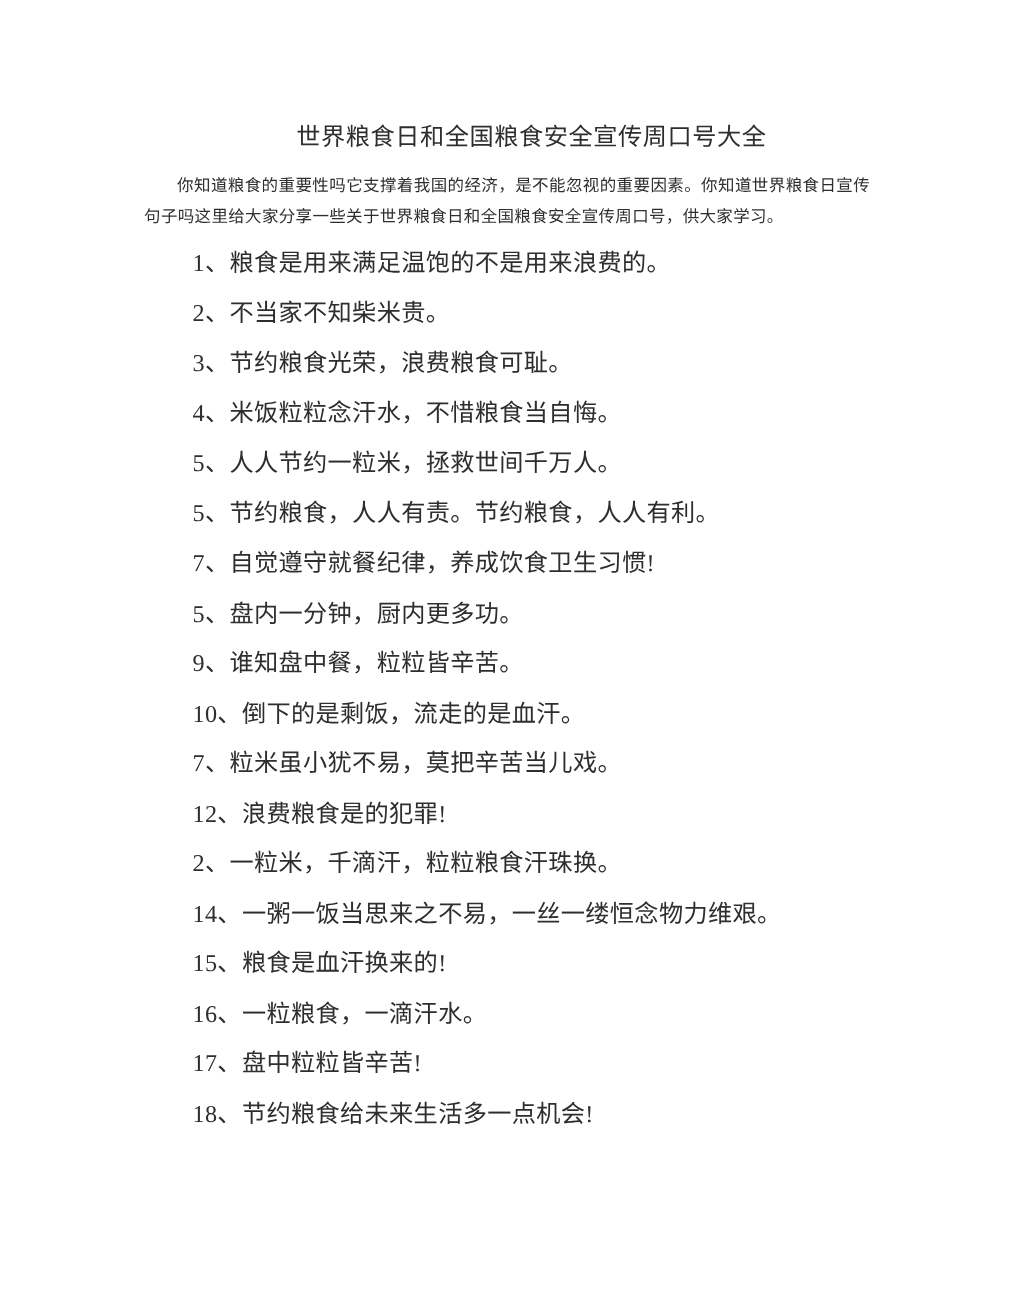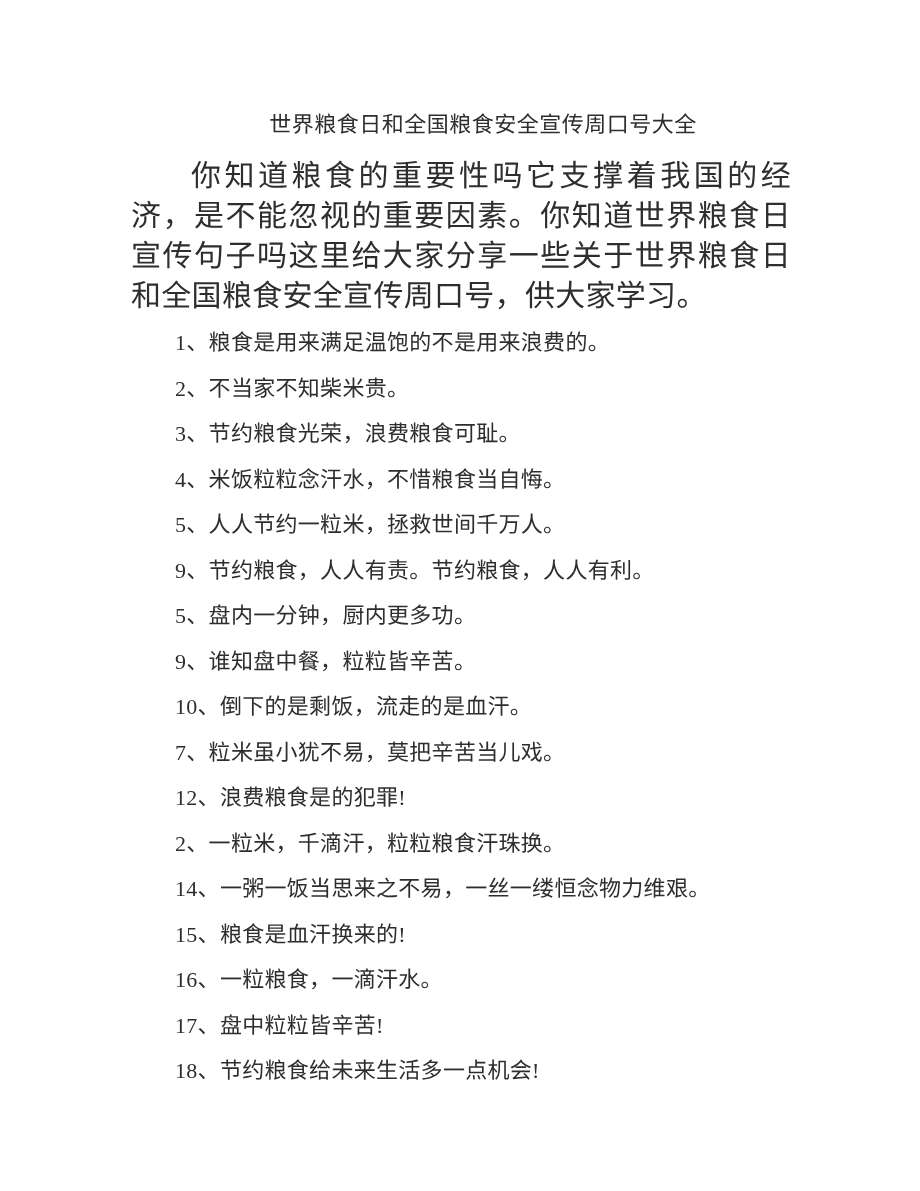--- a/index.html
+++ b/index.html
@@ -27,22 +27,22 @@
     font-size: 22px;
     font-weight: normal;
     line-height: 26px;
     text-align: center;
     text-indent: 2em;
     letter-spacing: 0.5px;
     white-space: nowrap;
   }
   .intro {
     margin: 18px 0 0 0;
-    font-size: 30px;
-    line-height: 40px;
+    font-size: 15px;
+    line-height: 28px;
     text-indent: 2em;
     text-align: justify;
     letter-spacing: 0.3px;
   }
   .slogan-list {
     margin: 13px 0 4px 0;
     padding: 0;
     list-style: none;
   }
   .slogan-list li {
@@ -65,22 +65,23 @@
         <li>1、粮食是用来满足温饱的不是用来浪费的。</li>
 
         <li>2、不当家不知柴米贵。</li>
 
         <li>3、节约粮食光荣，浪费粮食可耻。</li>
 
         <li>4、米饭粒粒念汗水，不惜粮食当自悔。</li>
 
         <li>5、人人节约一粒米，拯救世间千万人。</li>
 
-        <li>9、节约粮食，人人有责。节约粮食，人人有利。</li>
+        <li>5、节约粮食，人人有责。节约粮食，人人有利。</li>
 
+        <li>7、自觉遵守就餐纪律，养成饮食卫生习惯!</li>
 
         <li>5、盘内一分钟，厨内更多功。</li>
 
         <li>9、谁知盘中餐，粒粒皆辛苦。</li>
 
         <li>10、倒下的是剩饭，流走的是血汗。</li>
 
         <li>7、粒米虽小犹不易，莫把辛苦当儿戏。</li>
 
         <li>12、浪费粮食是的犯罪!</li>

